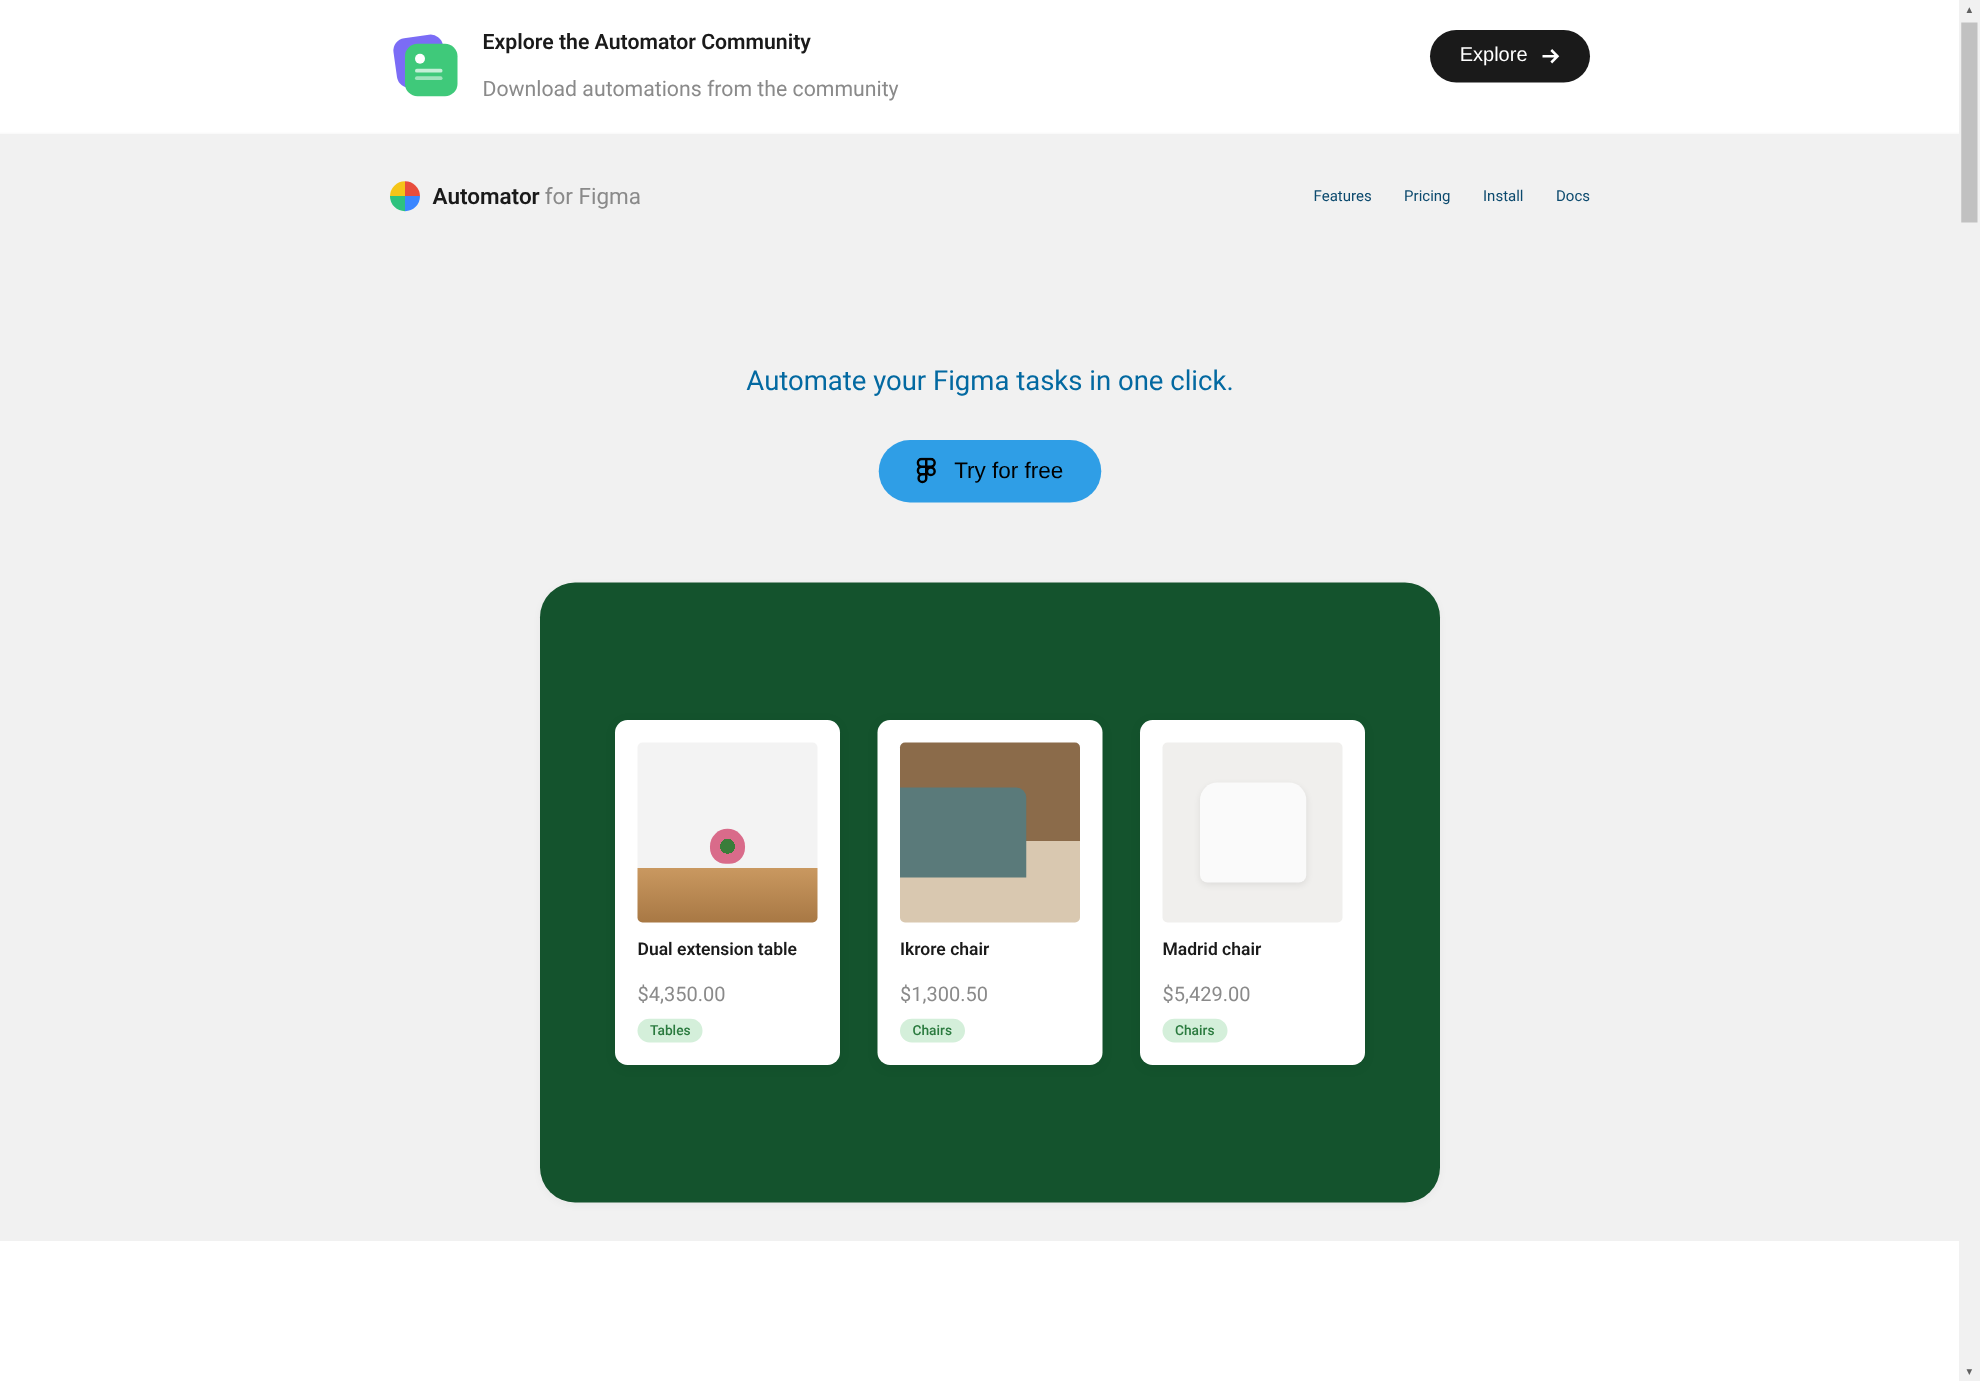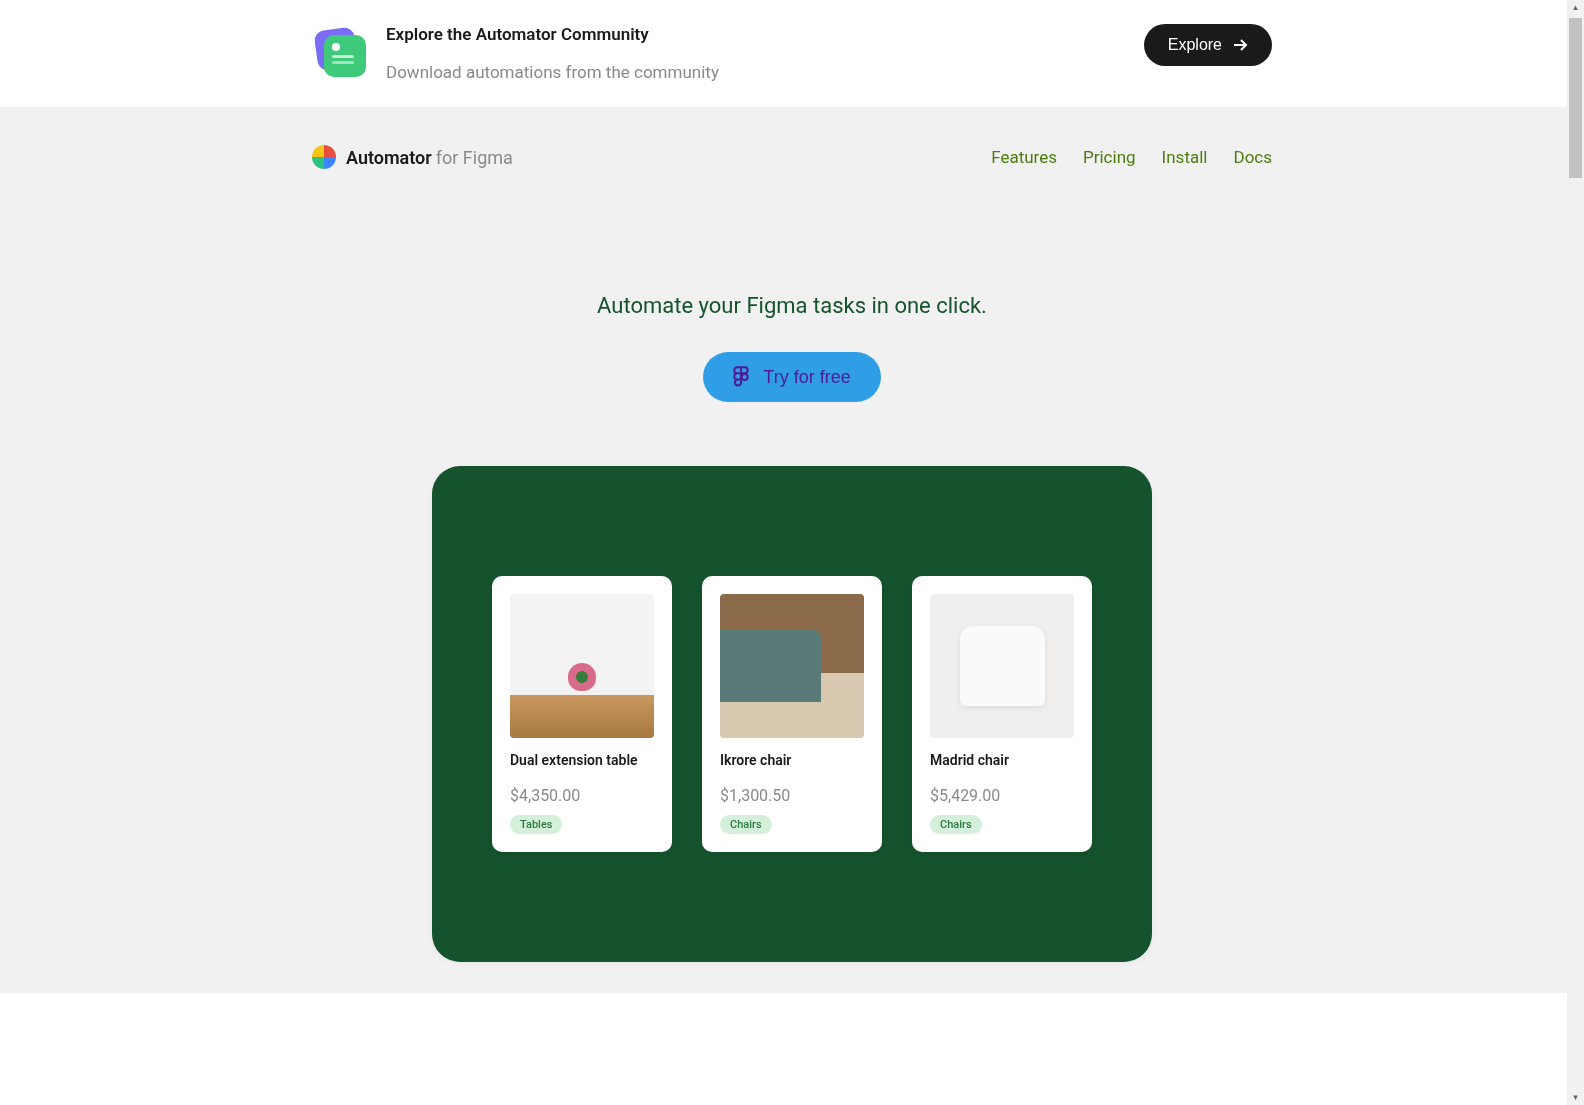--- a/index.html
+++ b/index.html
@@ -134,54 +134,54 @@
 .logo-sub {
   font-size: 18px;
   font-weight: 400;
   color: #8a8a8a;
 }
 .nav-links {
   display: flex;
   gap: 26px;
 }
 .nav-link {
-  font-size: 17px;
-  color: #4d7c0f;
+  font-size: 12px;
+  color: #0c4a6e;
   text-decoration: none;
   cursor: pointer;
   text-align: center;
 }
 
 
 .hero {
   text-align: center;
   padding: 72px 0 44px;
 }
 .hero h1 {
   font-size: 46px;
   font-weight: 600;
   letter-spacing: -0.5px;
   color: #1a1a1a;
 }
 .hero-sub {
   font-size: 22px;
-  color: #14532d;
+  color: #0369a1;
   margin-top: 14px;
 }
 .cta-btn {
   margin-top: 34px;
   background: #2f9ee6;
-  color: #4c1d95;
+  color: #000000;
   border: none;
   border-radius: 999px;
   padding: 14px 30px;
   font-size: 18px;
   font-weight: 500;
   display: inline-flex;
-  align-items: center;
+  align-items: flex-start;
   gap: 14px;
   cursor: pointer;
 }
 .cta-btn svg { width: 16px; height: 22px; }
 
 
 .demo-panel {
   width: 720px;
   margin: 20px auto 0;
   background: #14532d;

